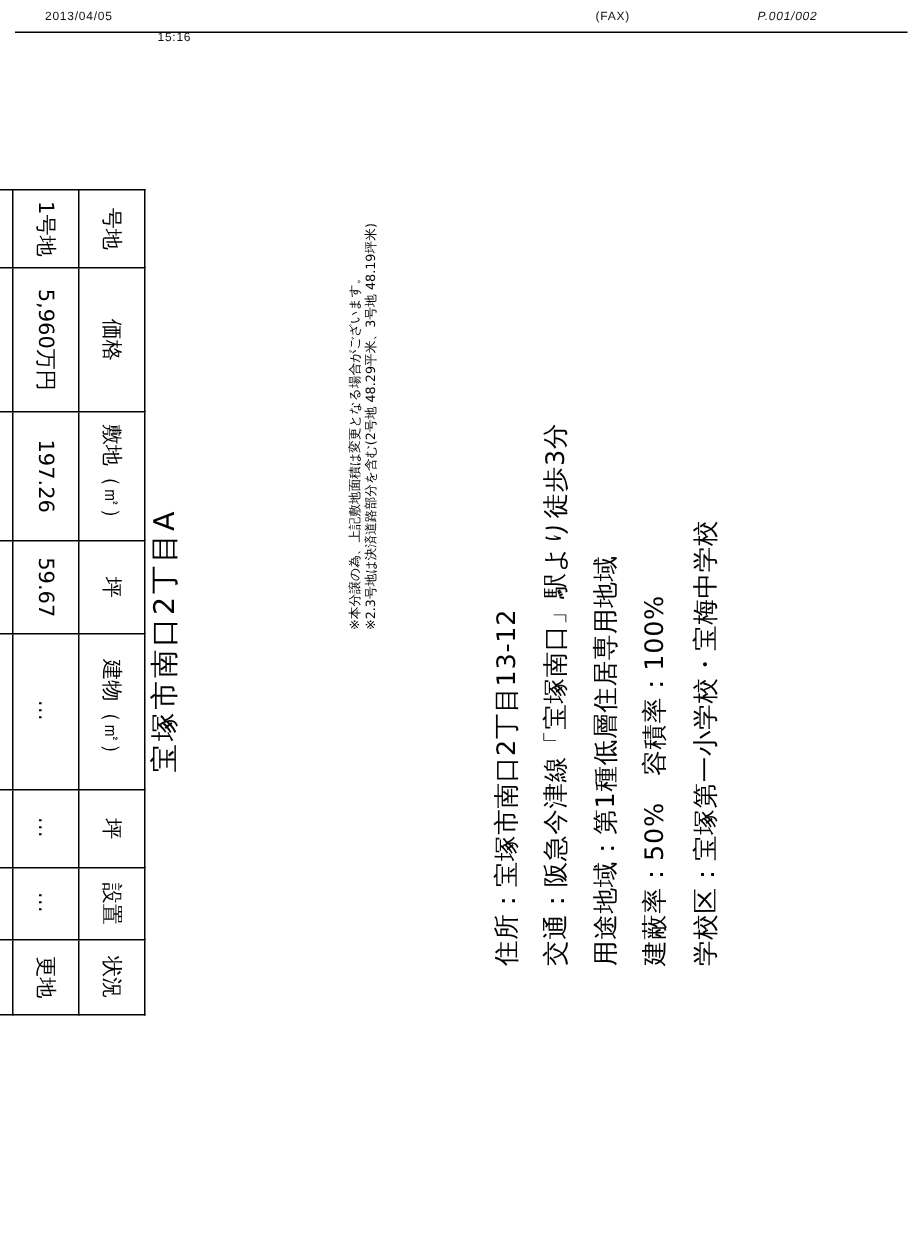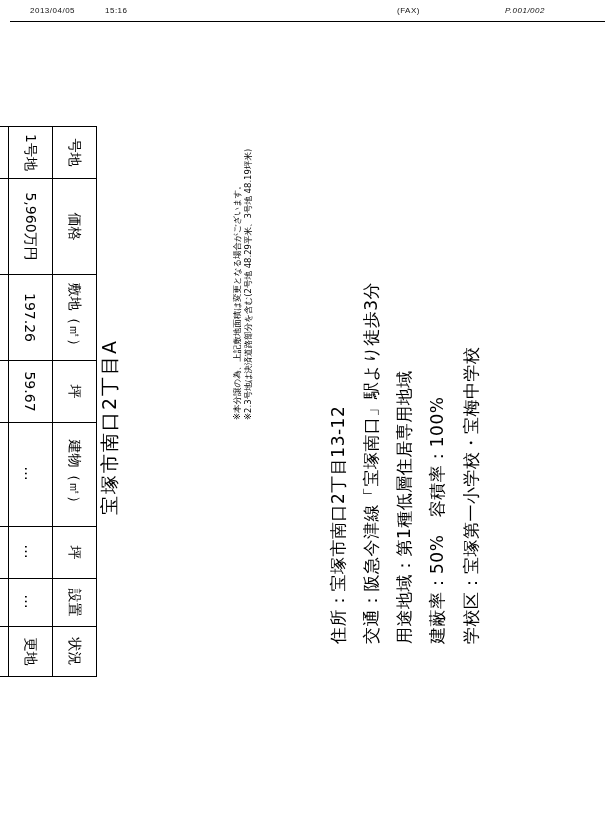--- a/index.html
+++ b/index.html
@@ -30,21 +30,21 @@
   }
   .fax-header .hdr-date {
     position: absolute;
     left: 30px;
     top: 2px;
     white-space: nowrap;
   }
   .fax-header .hdr-time {
     position: absolute;
     left: 105px;
-    top: 2px;
+    top: 16px;
     white-space: nowrap;
   }
   .fax-header .hdr-fax {
     position: absolute;
     left: 397px;
     top: 2px;
     white-space: nowrap;
   }
   .fax-header .hdr-page {
     position: absolute;

